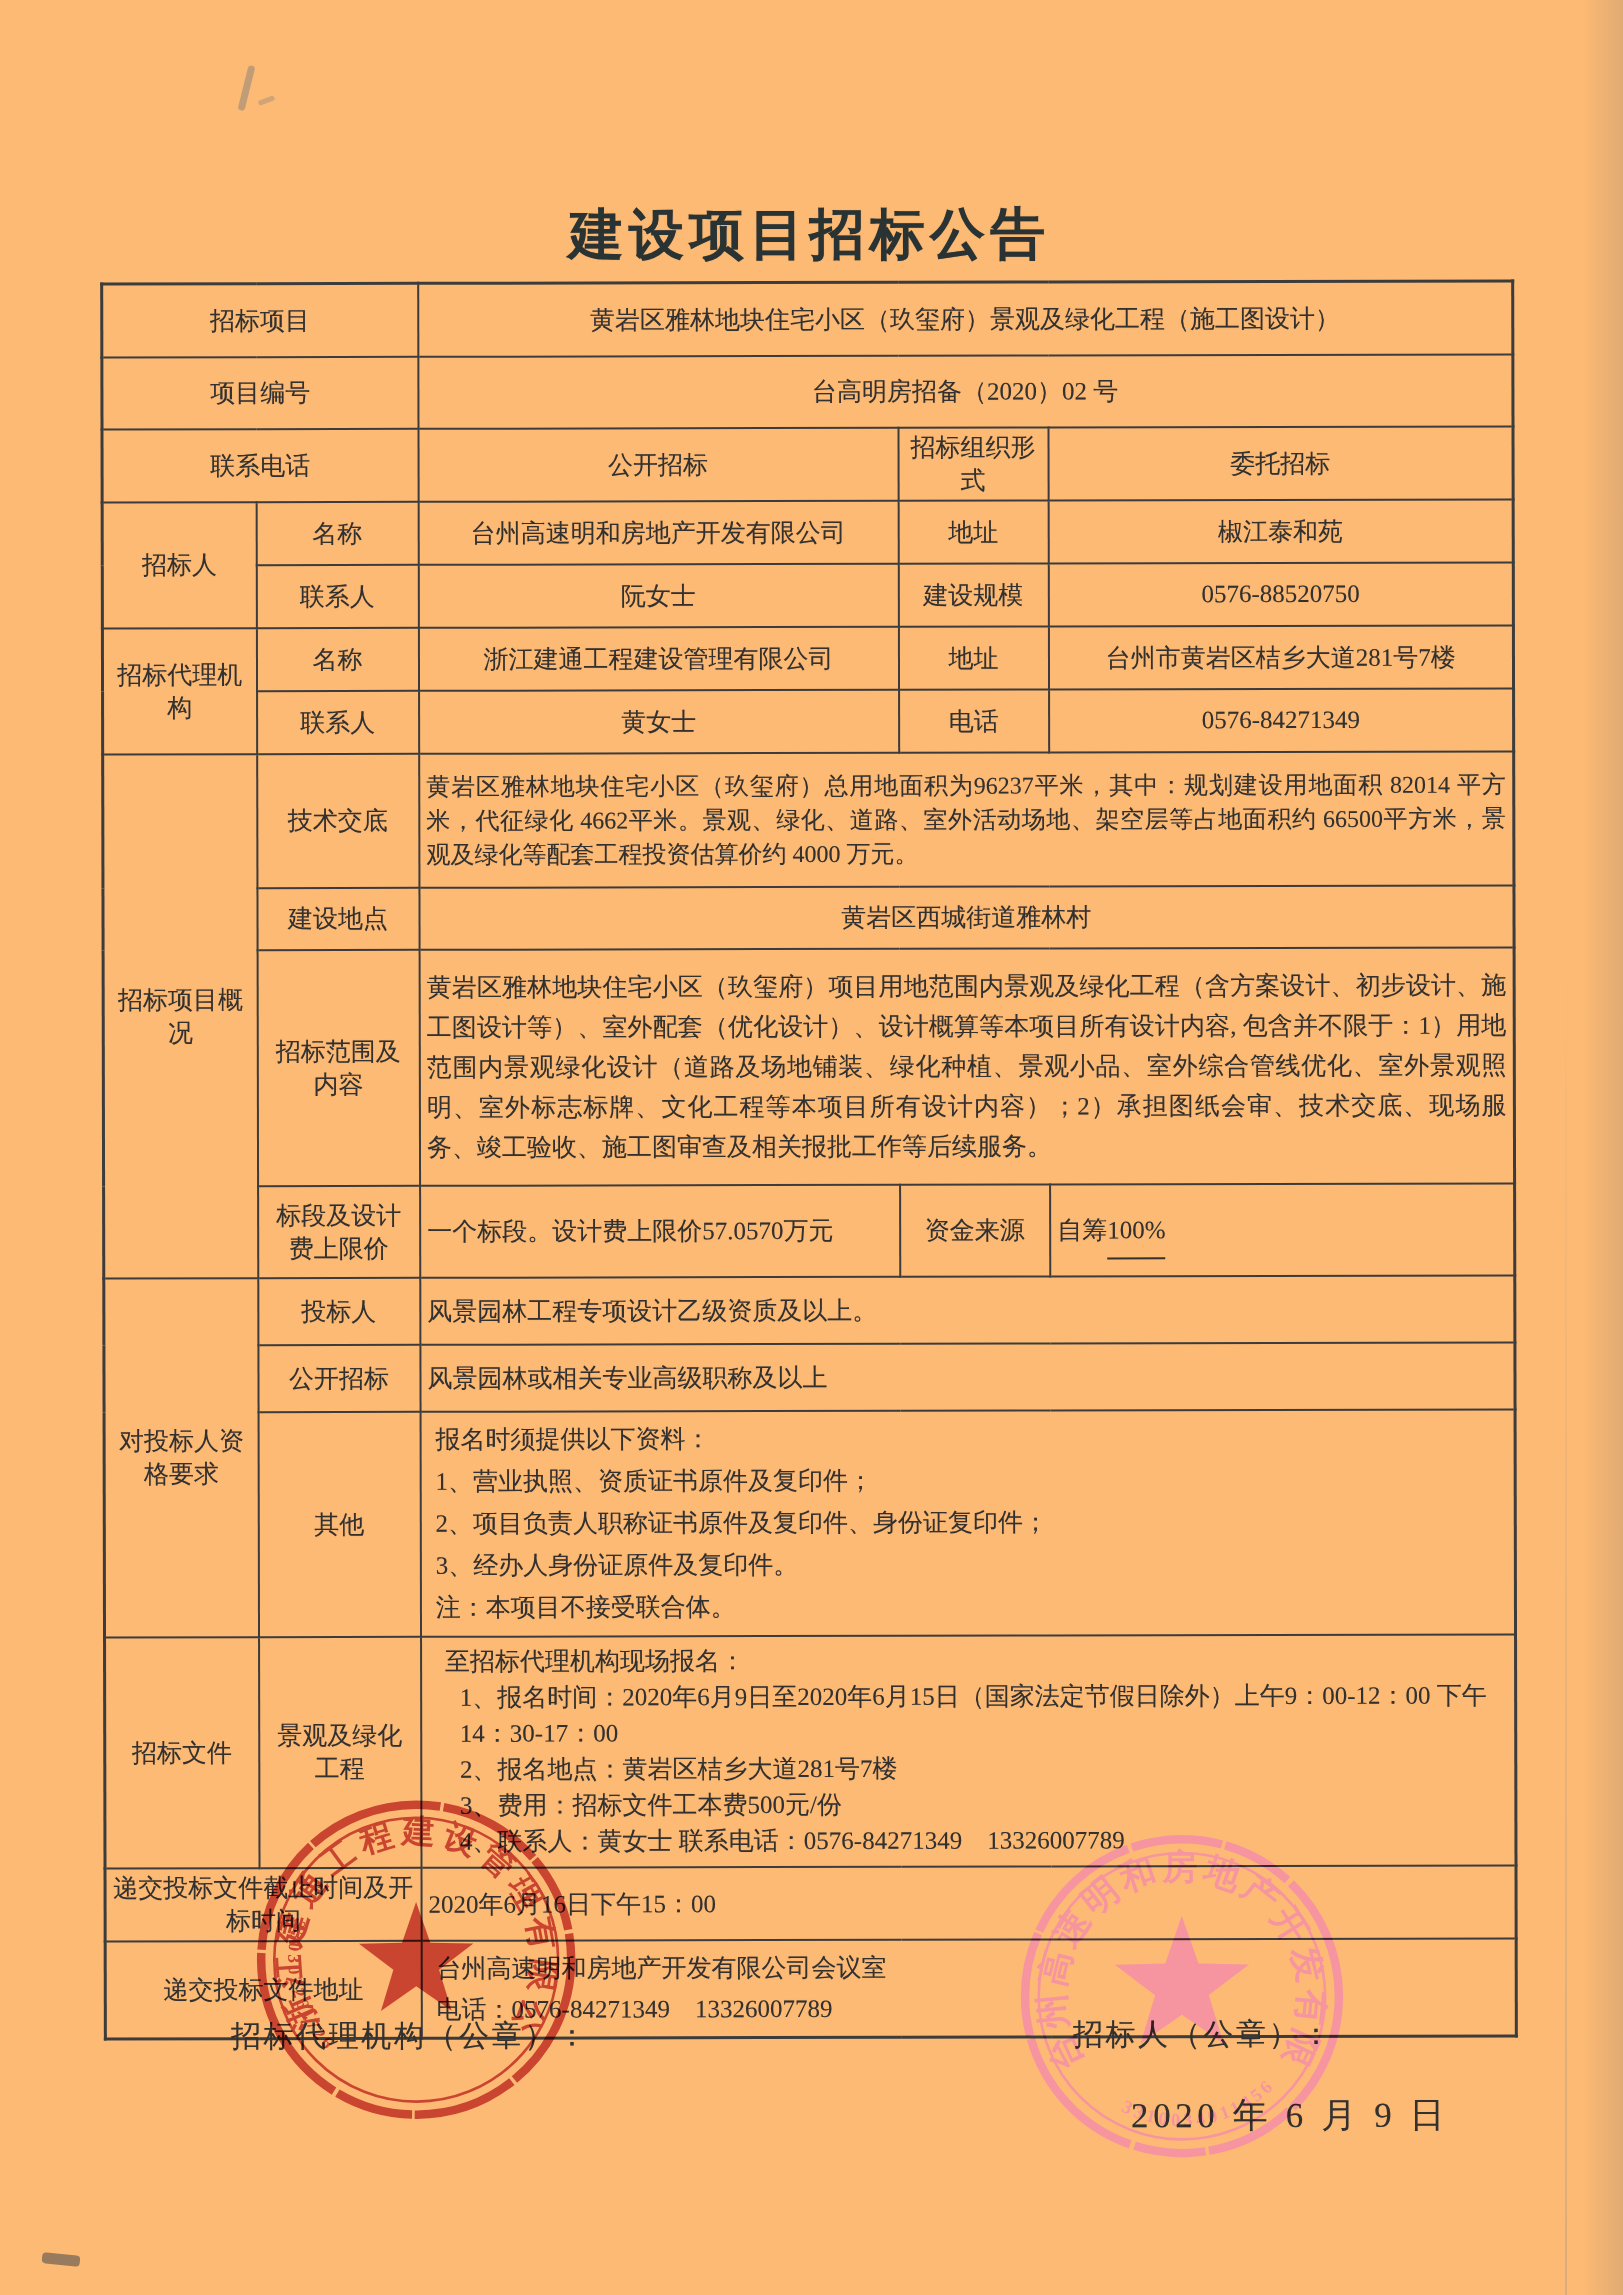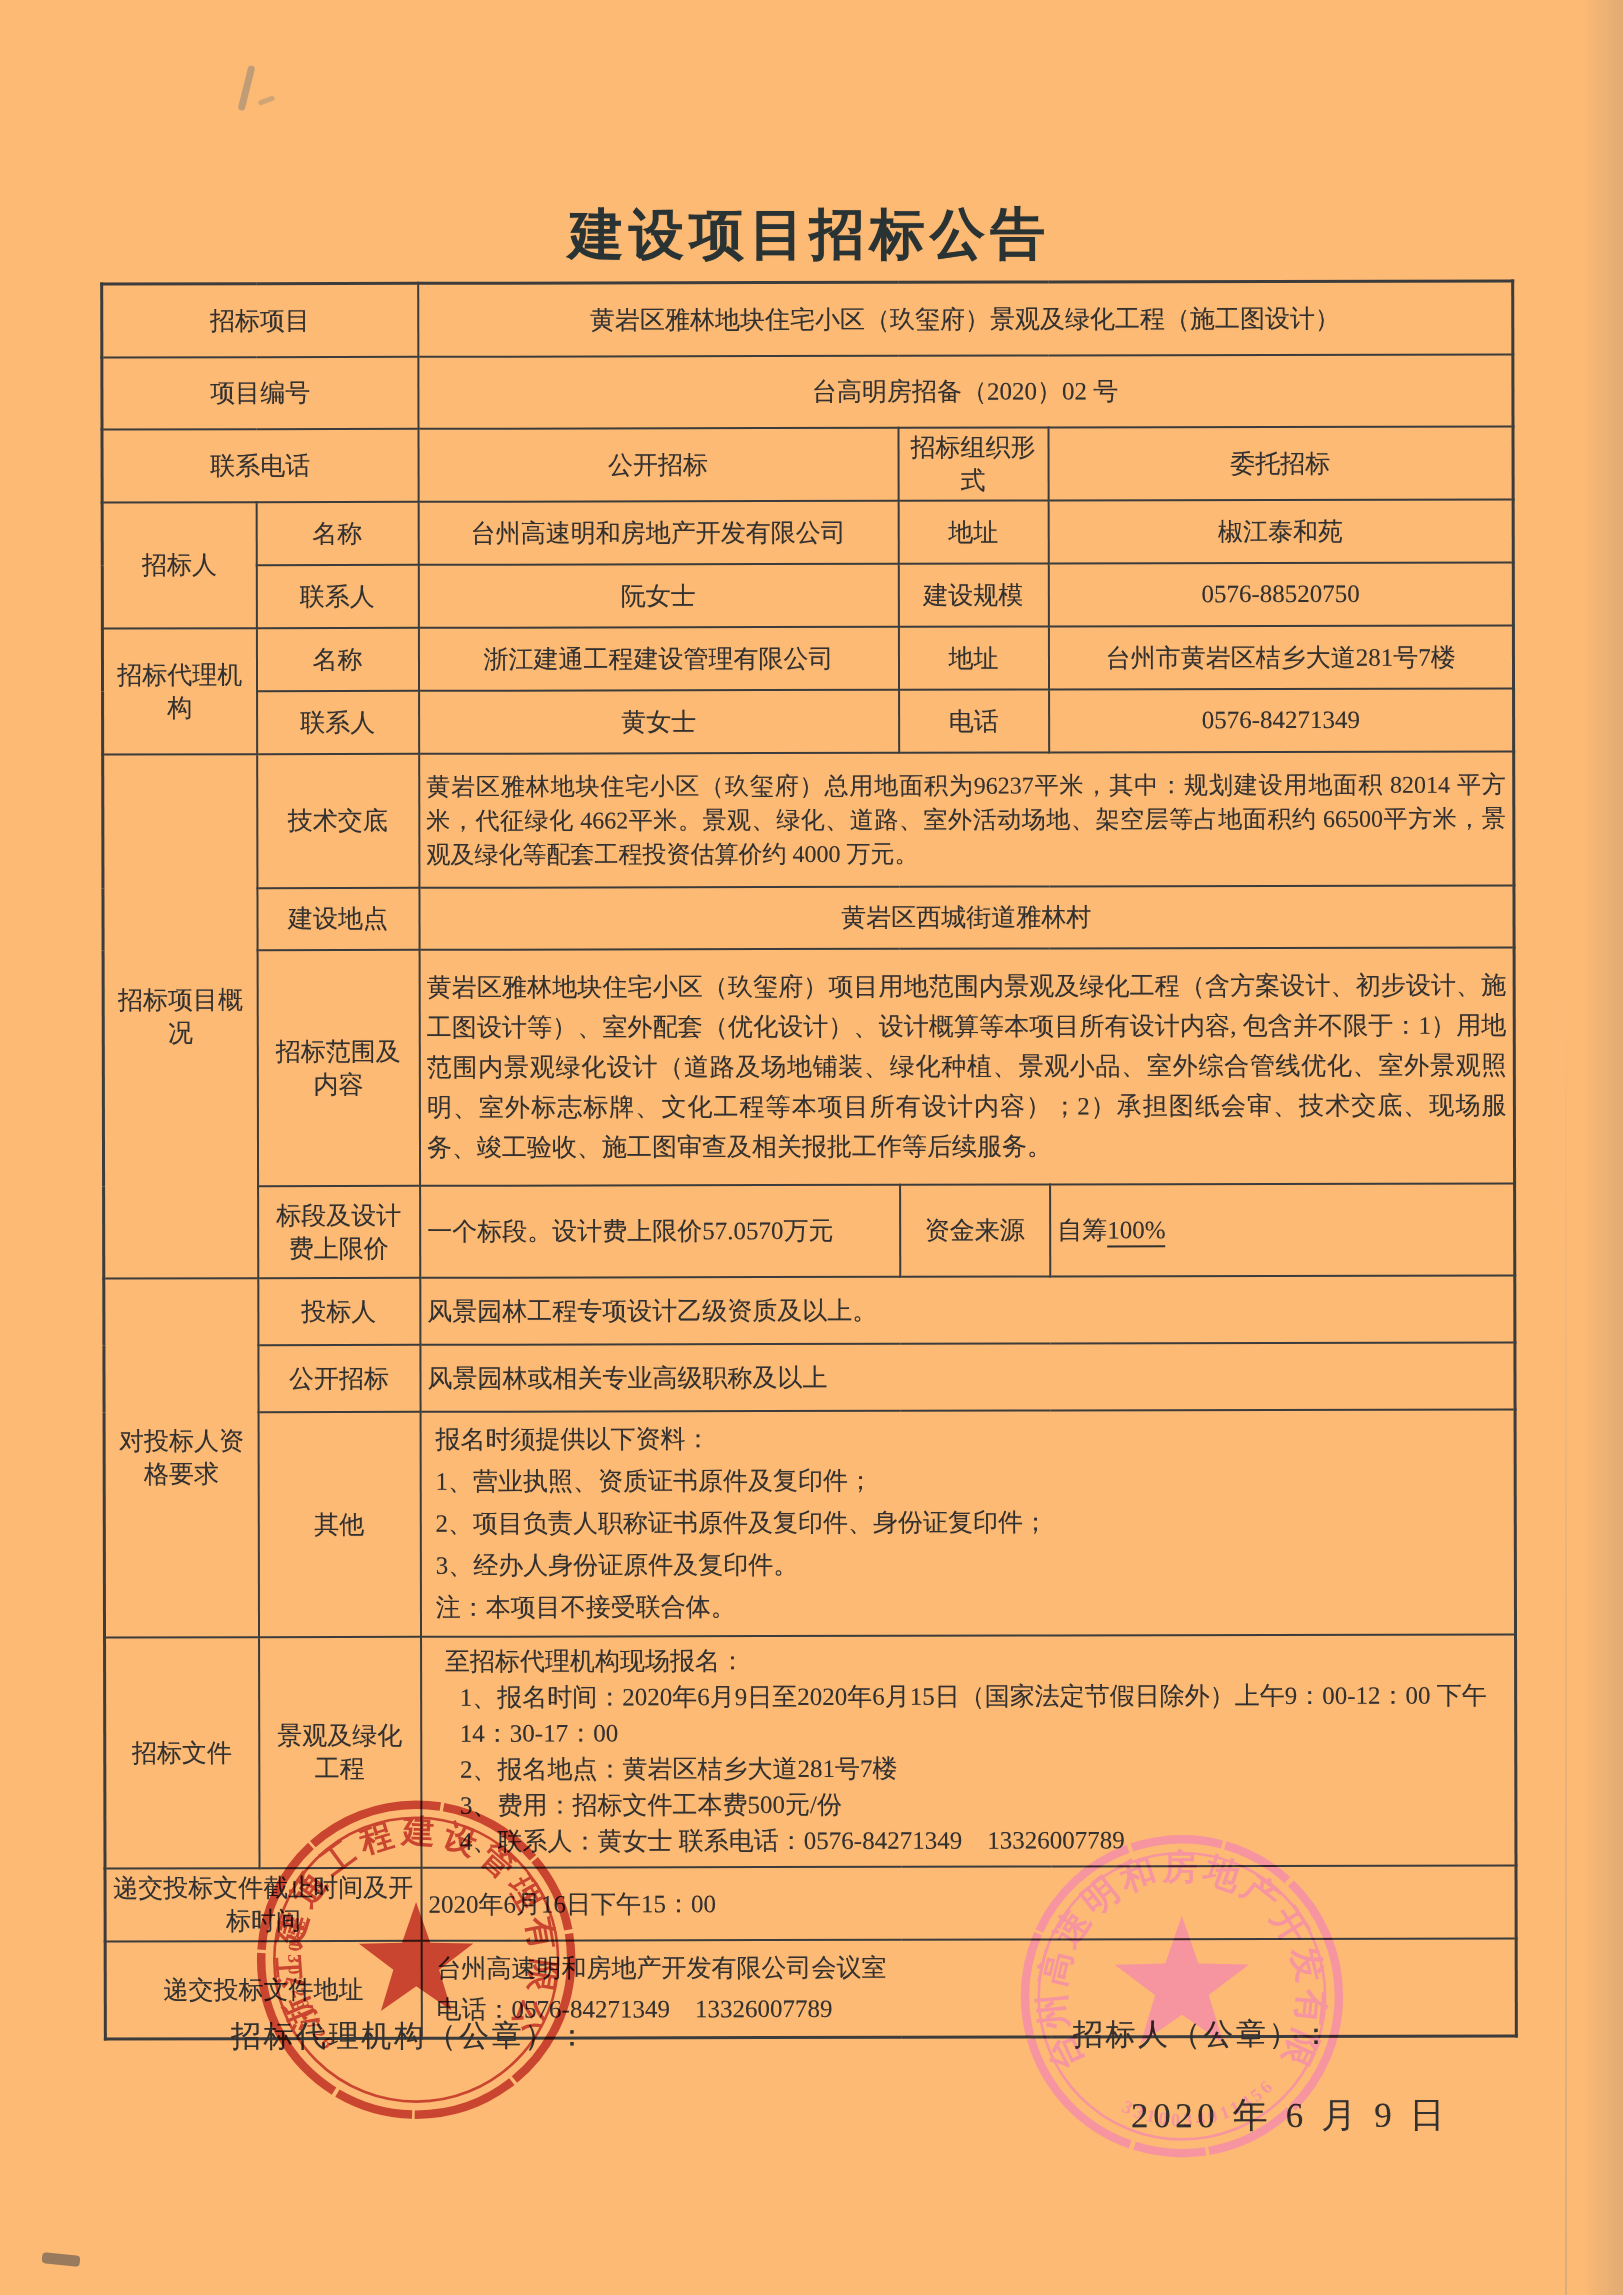--- a/index.html
+++ b/index.html
@@ -44,21 +44,21 @@
   td.para{
     text-align:justify;font-size:24px;line-height:1.42;
     padding:6.5px 10.5px;vertical-align:middle;
   }
   td.para-scope{line-height:1.60;font-size:25px;}
   .cell-lines{padding:3.9px 2.6px;}
   .cell-lines div{line-height:42px;padding-left:5.2px;}
   .obtain .cell-lines div{line-height:36px;padding-left:29px;}
   .obtain .cell-lines div:first-child{padding-left:14.4px;}
   .addr .cell-lines div{line-height:41px;padding-left:5.2px;}
-  .u-line{border-bottom:2px solid #333130;padding-bottom:2px;}
+  .u-line{border-bottom:2px solid #333130;padding-bottom:14px;}
 
   
   .footer-label{
     position:absolute;font-size:30px;letter-spacing:2.6px;color:#33312f;
     text-shadow:0 0 0.7px rgba(60,60,60,.4);
   }
   .footer-label.agency{left:229px;top:2015px;}
   .footer-label.tenderer{left:1071px;top:2015px;text-align:right;}
   .doc-date{
     position:absolute;left:1129px;top:2093px;

